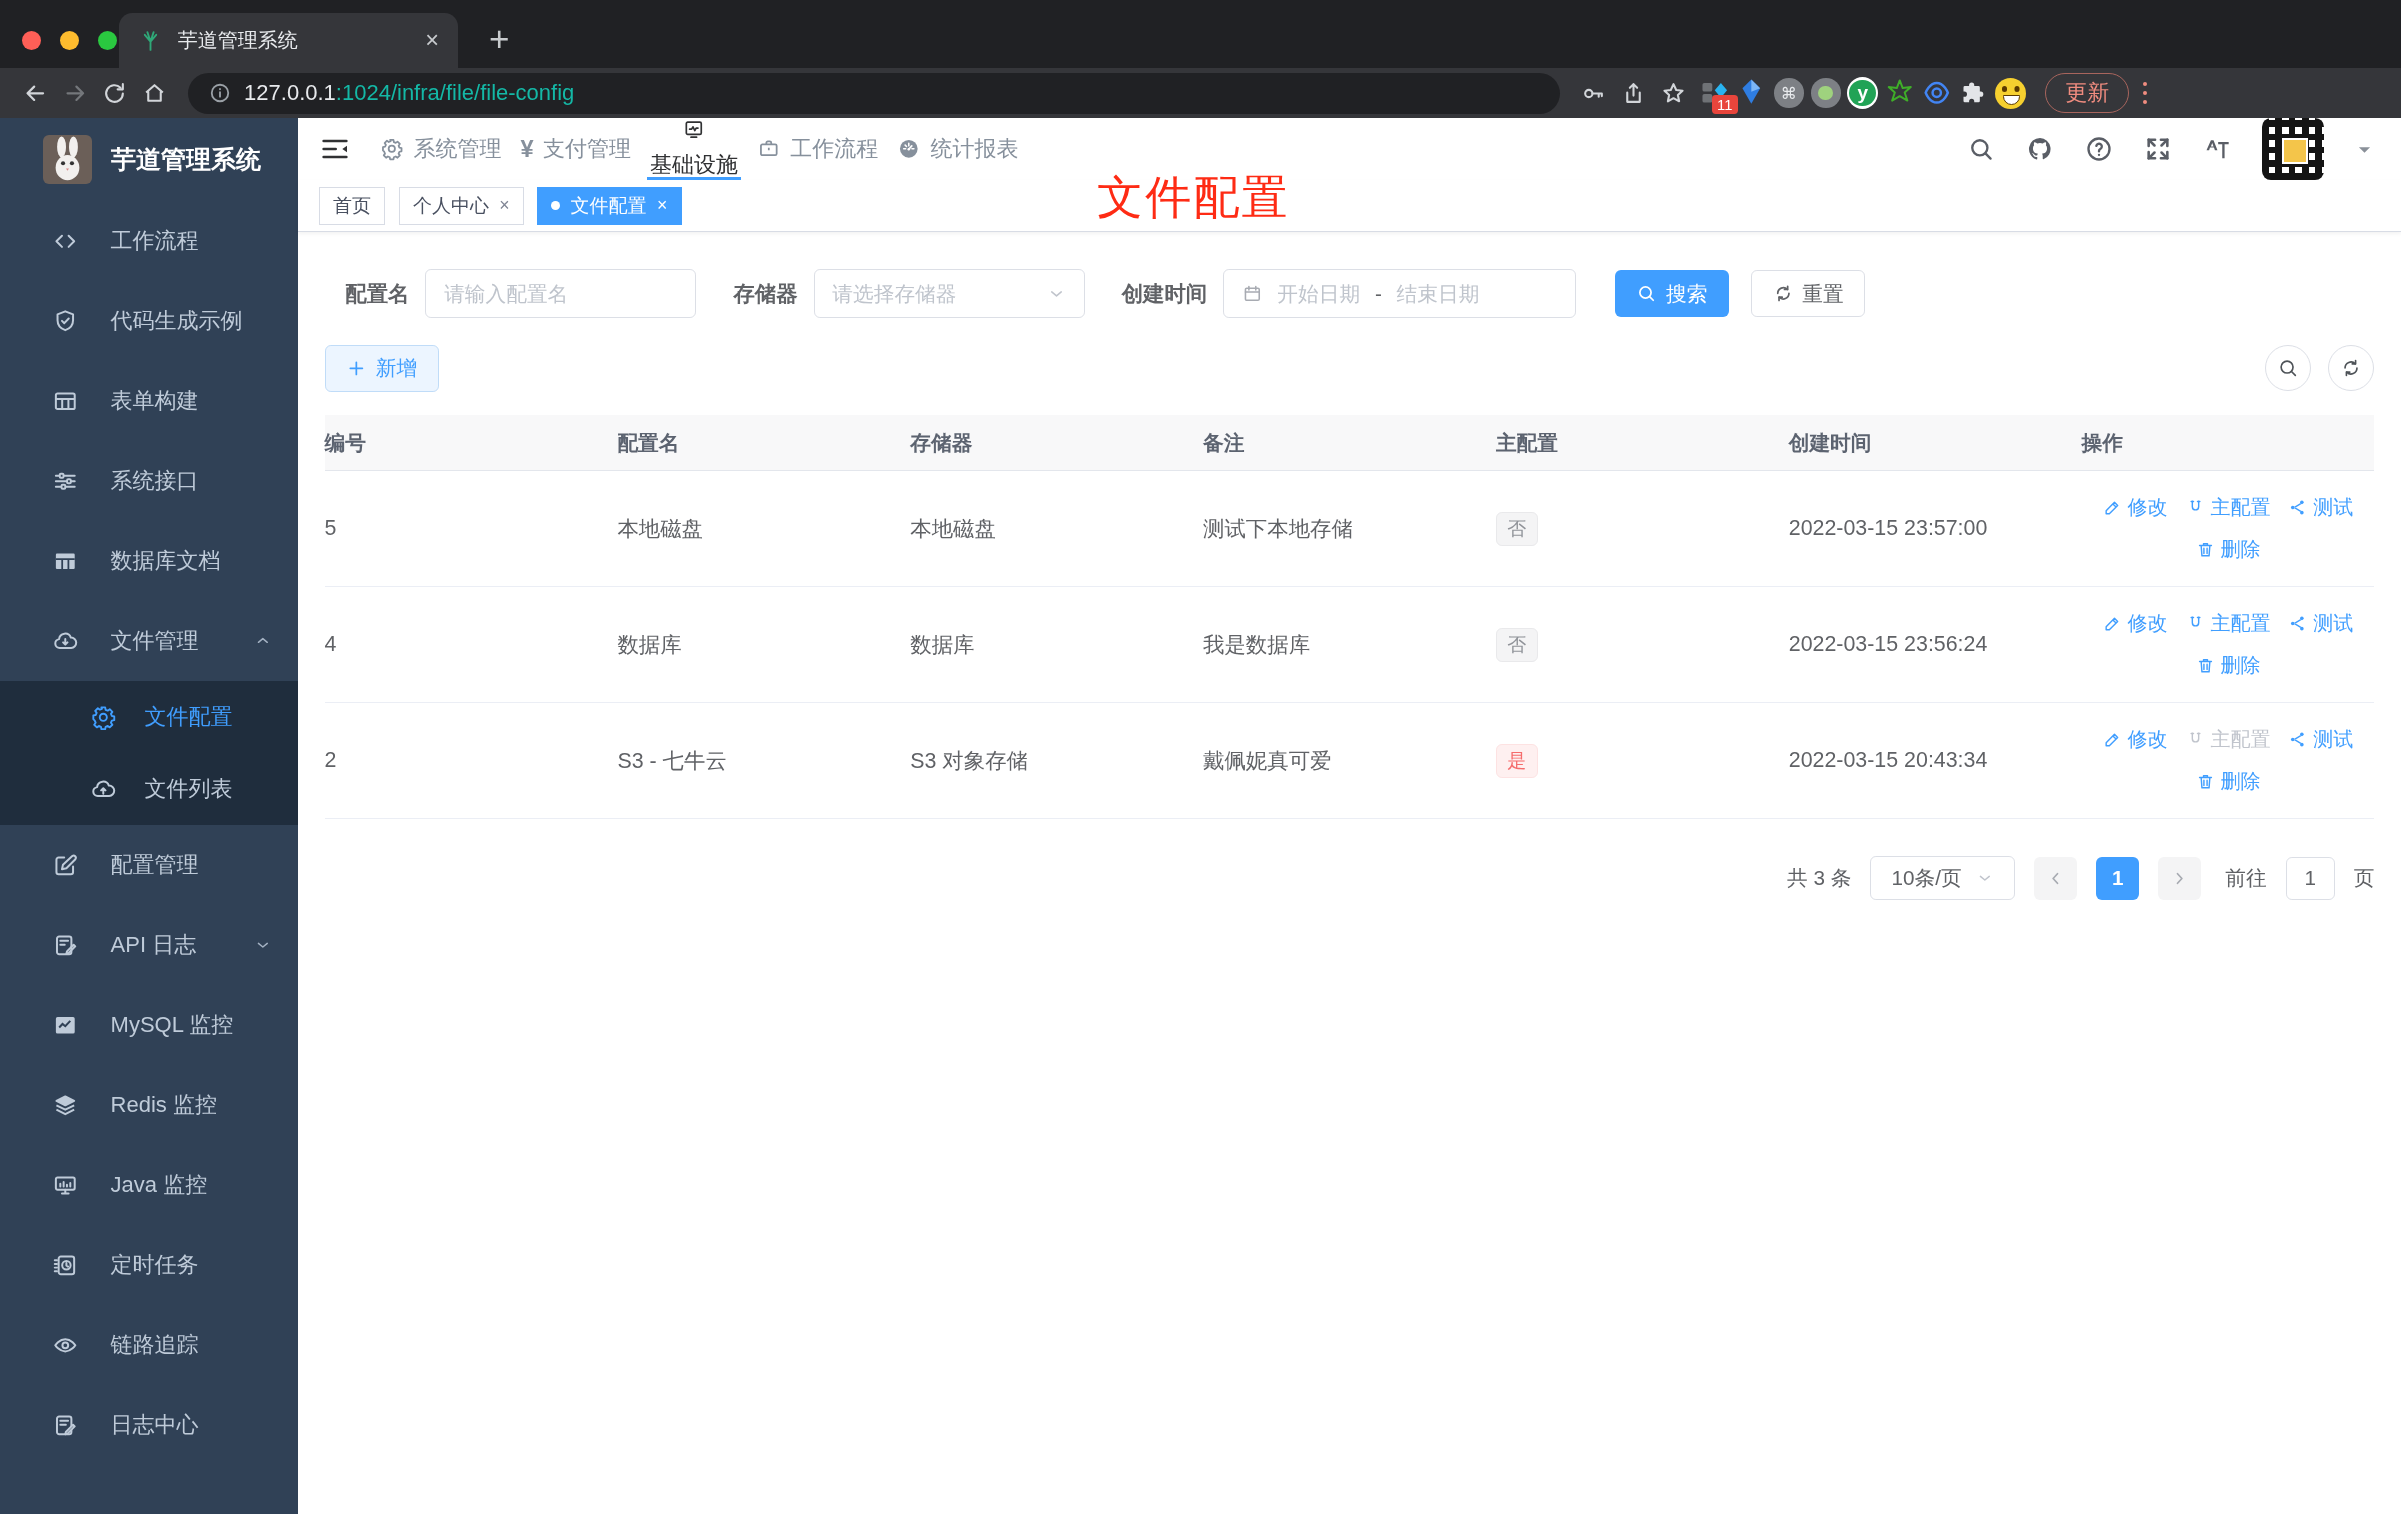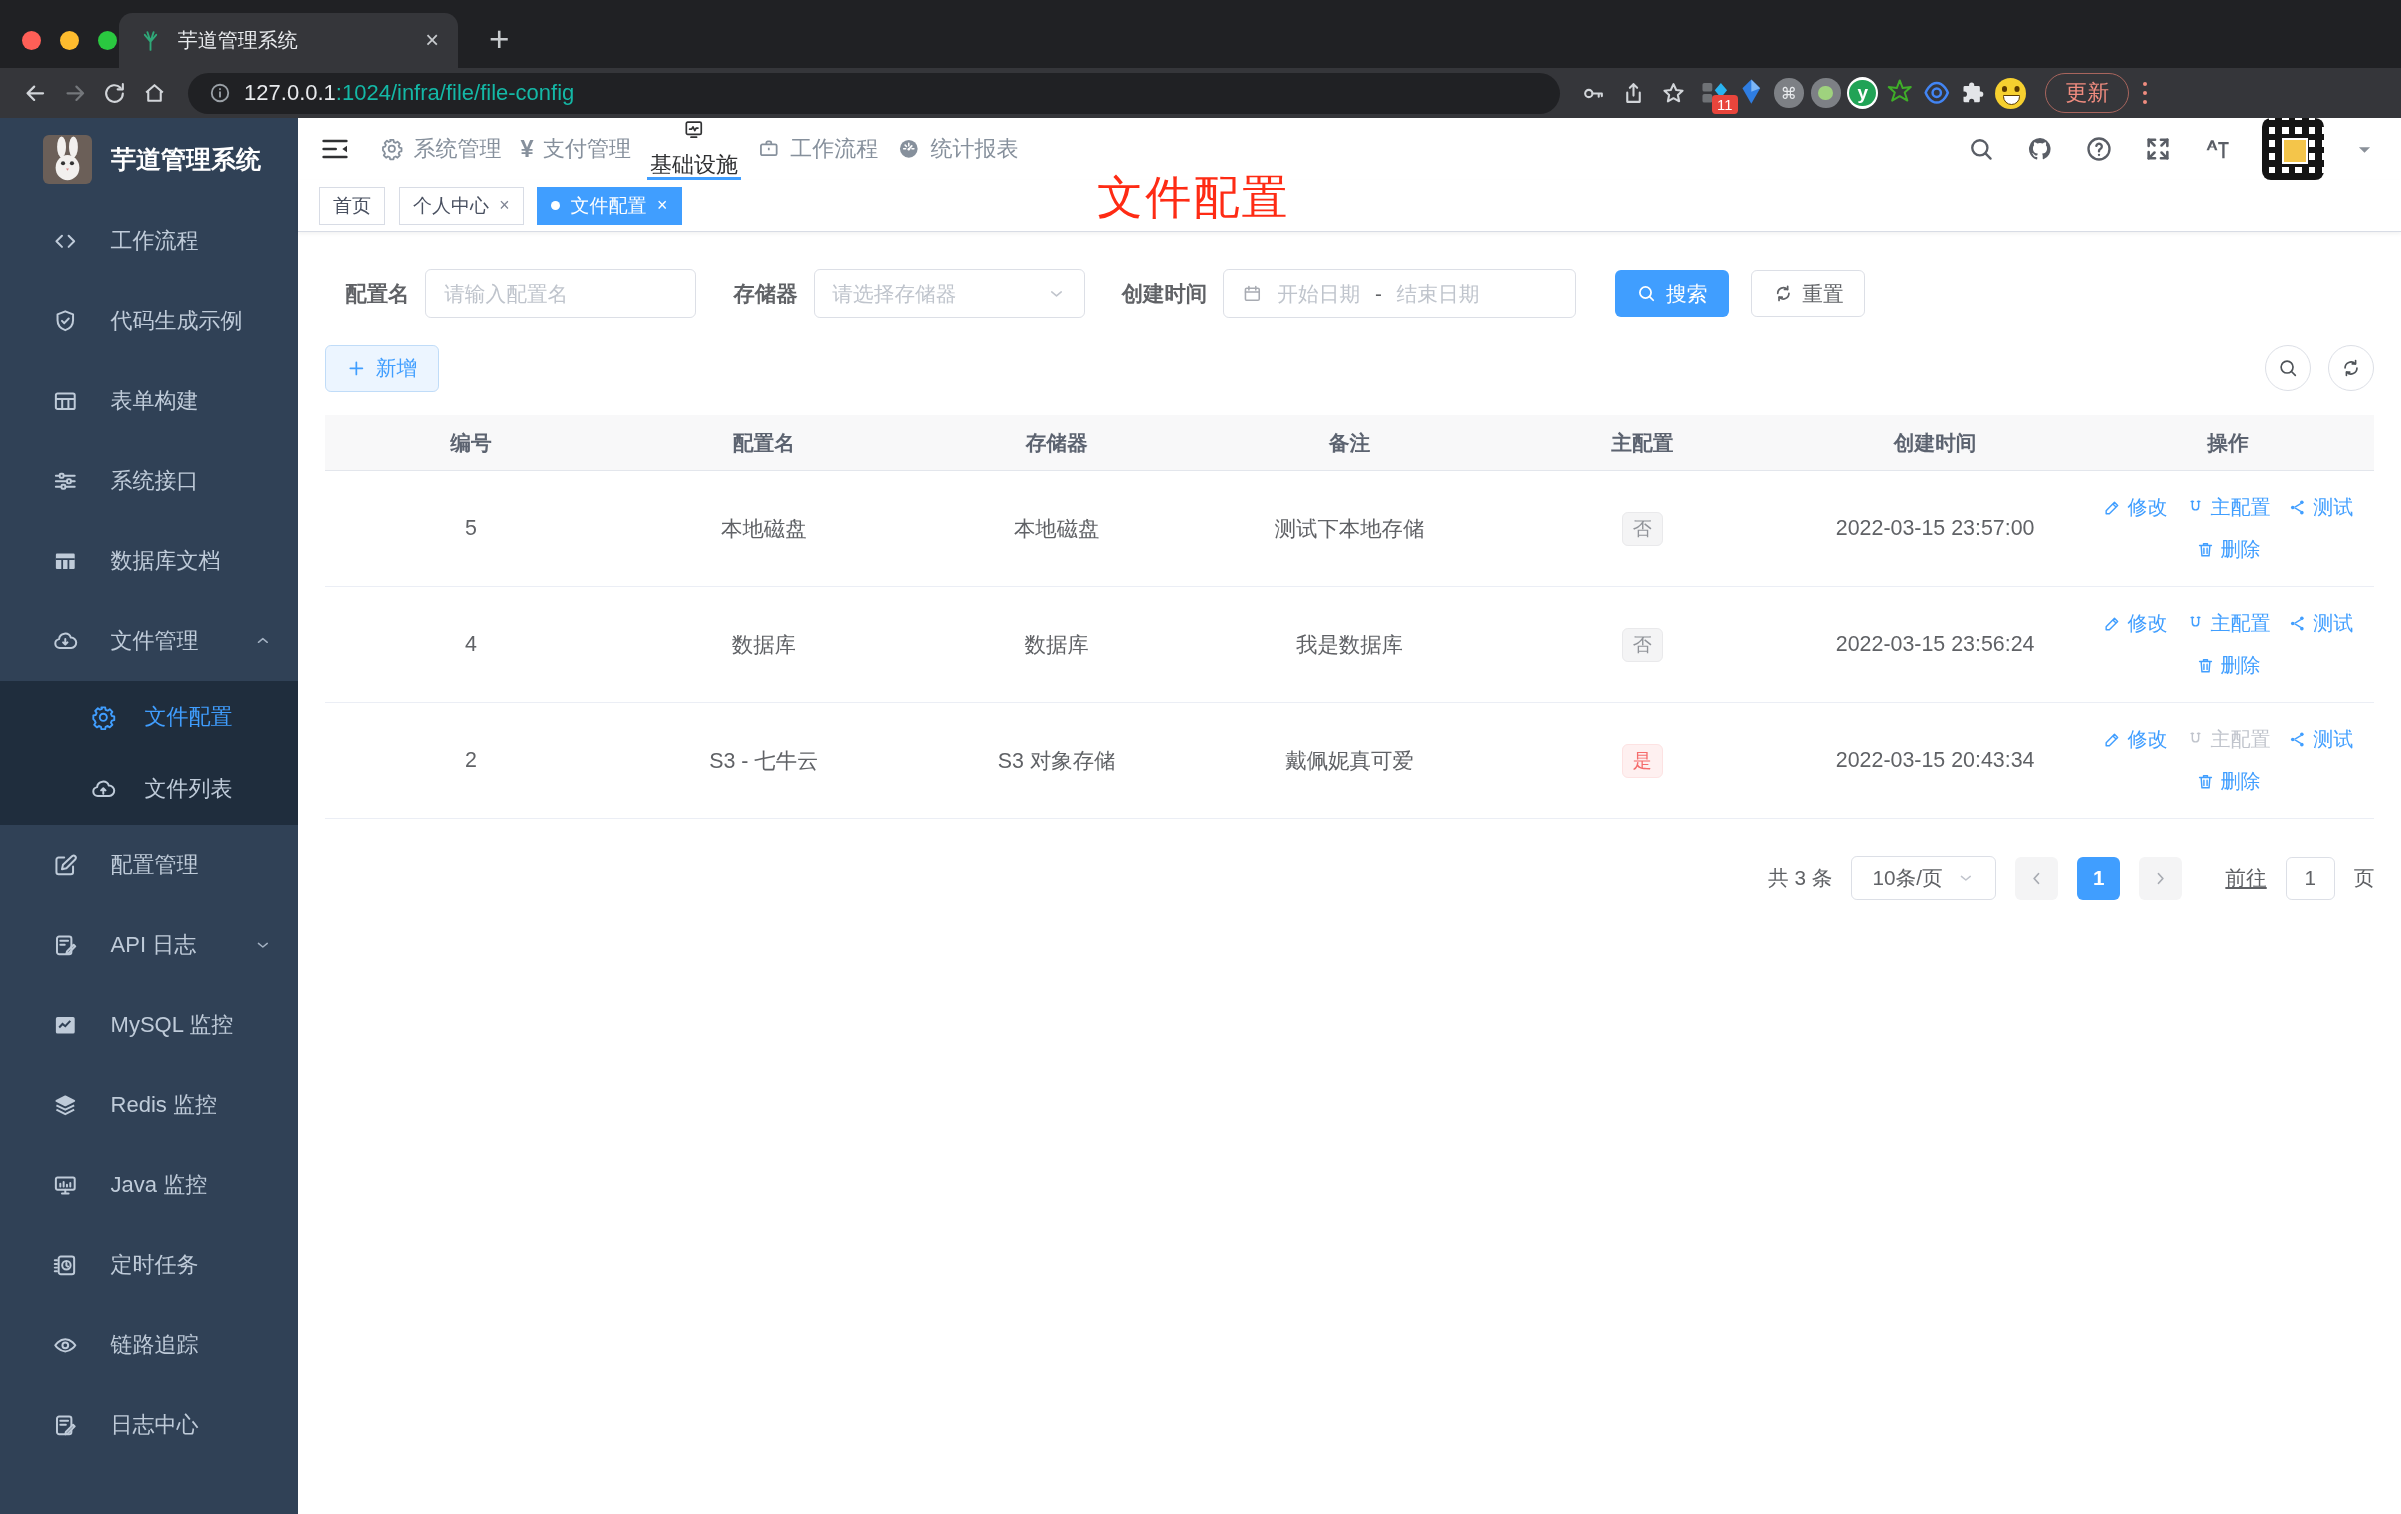--- a/index.html
+++ b/index.html
@@ -88,21 +88,21 @@
   .btn-search { background:#409eff; color:#fff; margin-left:1.5px; }
   .btn-reset { background:#fff; color:#606266; border-color:#dcdfe6; margin-left:22px; }
   .b-ic { width:20.7px; height:20.7px; }
 
   .toolbar-row { display:flex; align-items:center; margin-top:26.6px; }
   .btn-add { background:#ecf5ff; border-color:#c0dcf8; color:#409eff; height:47px; }
   .circles { margin-left:auto; display:flex; gap:17.7px; }
   .circle { width:46px; height:46px; border-radius:50%; border:1.5px solid #dcdfe6; background:#fff; display:flex; align-items:center; justify-content:center; color:#4e5358; cursor:pointer; }
 
   .table { margin-top:23.6px; }
-  .thead, .trow { display:grid; grid-template-columns:repeat(7,1fr); align-items:center; text-align:center; }
+  .thead, .trow { display:grid; grid-template-columns:repeat(7,1fr); align-items:center; text-align:left; }
   .thead { background:#f8f8f9; height:56px; font-size:20.7px; font-weight:700; color:#5c6370; border-bottom:1.5px solid #e3e6ec; }
   .trow { height:116px; border-bottom:1.5px solid #ebeef5; font-size:21.4px; color:#606266; }
   .el-tag { display:inline-block; padding:6.6px 10.3px; border-radius:5.9px; font-size:19px; line-height:1; }
   .el-tag.info { background:#f4f4f5; border:1.5px solid #e9e9eb; color:#909399; }
   .el-tag.danger { background:#fef0f0; border:1.5px solid #fde2e2; color:#f56c6c; }
   .actions { display:flex; flex-direction:column; gap:14.8px; align-items:center; }
   .aline { display:flex; gap:18px; }
   .link { color:#409eff; font-size:20px; display:flex; align-items:center; gap:5.9px; cursor:pointer; white-space:nowrap; }
   .link.disabled { color:#c0c4cc; cursor:default; }
   .l-ic { width:19px; height:19px; }
@@ -711,21 +711,21 @@
             <svg width="19" height="19" viewBox="0 0 24 24" fill="none" stroke="currentColor" stroke-width="2.2" stroke-linecap="round" stroke-linejoin="round">
                 <path d="M14.5 6 9 12l5.5 6"></path>
               </svg>
           </div>
           <div class="pbtn cur">1</div>
           <div class="pbtn">
             <svg width="19" height="19" viewBox="0 0 24 24" fill="none" stroke="currentColor" stroke-width="2.2" stroke-linecap="round" stroke-linejoin="round">
                 <path d="M9.5 6 15 12l-5.5 6"></path>
               </svg>
           </div>
-          <span style="margin-left:24px;text-decoration:underline;">前往</span>
+          <span style="margin-left:5px;">前往</span>
           <input class="goto-input" value="1" style="">
           <span>页</span>
         </div>
 
       </div>
     </div>
   </div>
 
   <div class="annotation">文件配置</div>
 </div>

